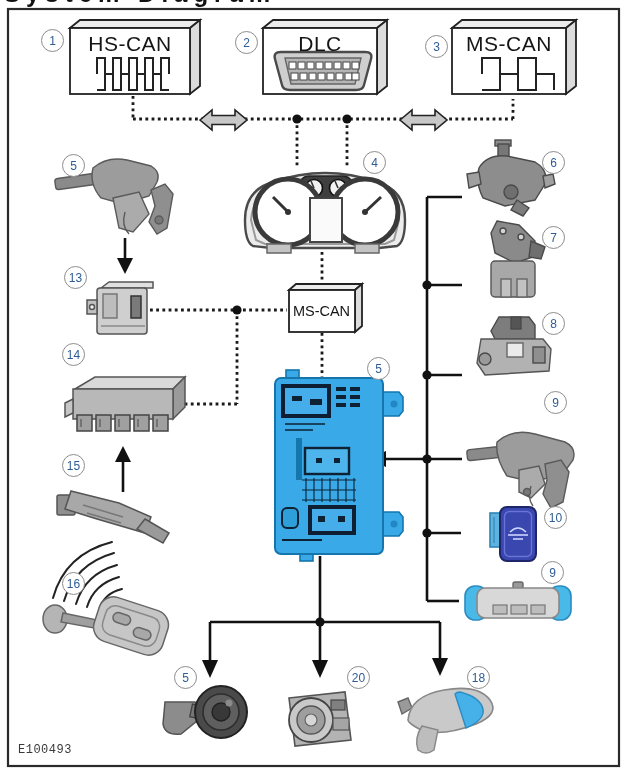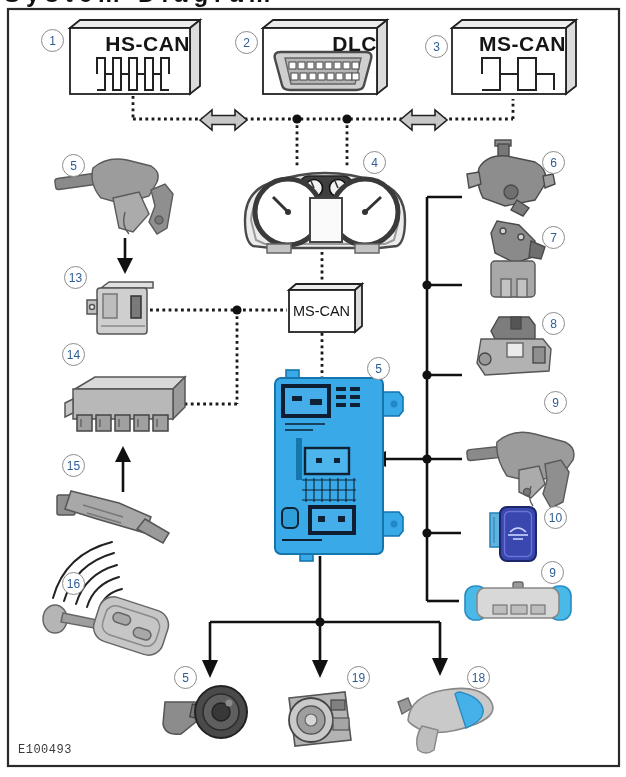--- a/index.html
+++ b/index.html
@@ -2,21 +2,21 @@
 <html><head>
 <meta charset="utf-8">
 <style>
   html,body{margin:0;padding:0;background:#fff;}
   .stage{position:relative;width:626px;height:777px;background:#fff;overflow:hidden;
          font-family:"Liberation Sans",sans-serif;}
   .title-clip{position:absolute;left:0;top:0;width:360px;height:9px;overflow:hidden;}
   .title-clip span{display:block;margin-top:-20px;margin-left:4px;font-size:24px;font-weight:bold;
          letter-spacing:6px;color:#111;white-space:nowrap;}
   svg.overlay{position:absolute;left:0;top:0;}
-  .box-label{position:absolute;text-align:right;font-size:21px;font-weight:700;color:#151515;
+  .box-label{position:absolute;text-align:center;font-size:21px;font-weight:400;color:#151515;
          letter-spacing:0.5px;}
   .node-label{position:absolute;left:289px;top:290px;width:65px;height:42px;line-height:42px;
          text-align:center;font-size:14.5px;color:#151515;}
   .callout{position:absolute;width:23px;height:23px;border:1.6px solid #8d8d8d;border-radius:50%;
          background:#fff;display:flex;align-items:center;justify-content:center;
          font-size:12px;color:#2e5c94;box-sizing:border-box;z-index:5;}
   .figure-id{position:absolute;left:18px;top:743px;font-size:12px;color:#3a3a3a;letter-spacing:0.5px;font-family:Liberation Mono, monospace;}
 </style>
 </head>
 <body>
@@ -391,19 +391,19 @@
   <div class="callout" style="left:62px;top:454px">
       <span>15</span>
     </div>
   <div class="callout" style="left:62px;top:572px">
       <span>16</span>
     </div>
   <div class="callout" style="left:174px;top:666px">
       <span>5</span>
     </div>
   <div class="callout" style="left:347px;top:666px">
-      <span>19</span>
+      <span>20</span>
     </div>
   <div class="callout" style="left:467px;top:666px">
       <span>18</span>
     </div>
 
 </div>
 
 </body></html>

